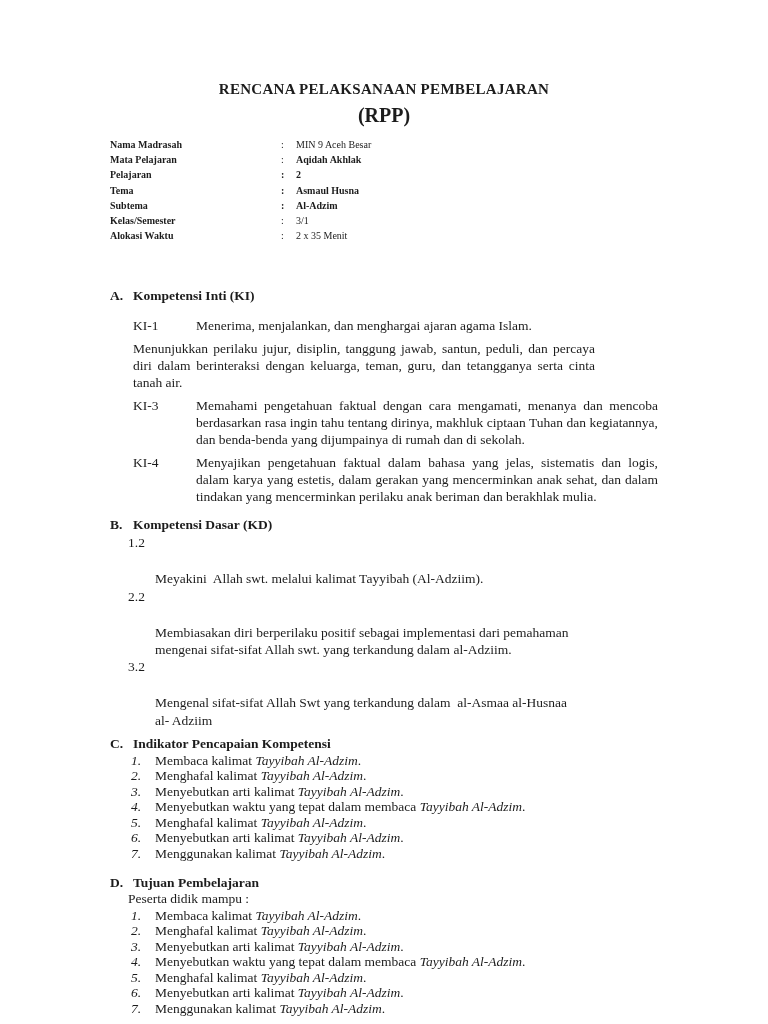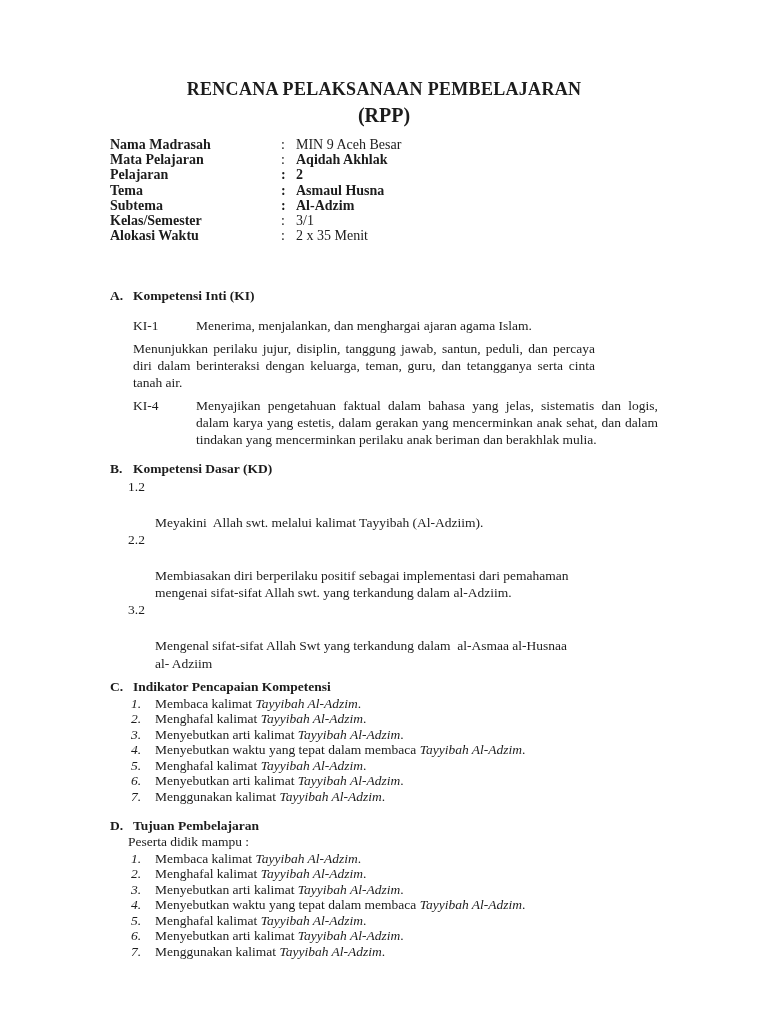--- a/index.html
+++ b/index.html
@@ -19,36 +19,36 @@
     width: 768px;
     height: 1024px;
     padding: 80px 110px 0 110px;
     background: #ffffff;
   }
 
   
   .doc-title {
     text-align: center;
     font-weight: bold;
-    font-size: 18px;
+    font-size: 15px;
     line-height: 18px;
     letter-spacing: 0.3px;
   }
   .doc-subtitle {
     text-align: center;
     font-weight: bold;
     font-size: 20px;
     line-height: 16px;
     margin-top: 9px;
   }
 
   
   .meta {
     margin-top: 14px;
-    font-size: 14px;
+    font-size: 10px;
     line-height: 15.2px;
   }
   .meta-row { display: flex; }
   .meta-label {
     width: 171px;
     flex-shrink: 0;
     font-weight: bold;
   }
   .meta-sep { width: 15px; flex-shrink: 0; }
   
@@ -176,20 +176,24 @@
 
         <div class="ki-row">
           <span class="ki-label">KI-1</span>
           <span class="ki-text">Menerima, menjalankan, dan menghargai ajaran agama Islam.</span>
         </div>
 
         <div class="ki-row">
           <span class="ki-text">Menunjukkan perilaku jujur, disiplin, tanggung jawab, santun, peduli, dan percaya diri dalam berinteraksi dengan keluarga, teman, guru, dan tetangganya serta cinta tanah air.</span>
         </div>
 
+        <div class="ki-row">
+          <span class="ki-label">KI-3</span>
+          <span class="ki-text">Memahami pengetahuan faktual dengan cara mengamati, menanya dan mencoba berdasarkan rasa ingin tahu tentang dirinya, makhluk ciptaan Tuhan dan kegiatannya, dan benda-benda yang dijumpainya di rumah dan di sekolah.</span>
+        </div>
 
         <div class="ki-row">
           <span class="ki-label">KI-4</span>
           <span class="ki-text">Menyajikan pengetahuan faktual dalam bahasa yang jelas, sistematis dan logis, dalam karya yang estetis, dalam gerakan yang mencerminkan anak sehat, dan dalam tindakan yang mencerminkan perilaku anak beriman dan berakhlak mulia.</span>
         </div>
       </div>
   </div>
 
   <div class="section" id="section-b">
     <div class="sec-head">

